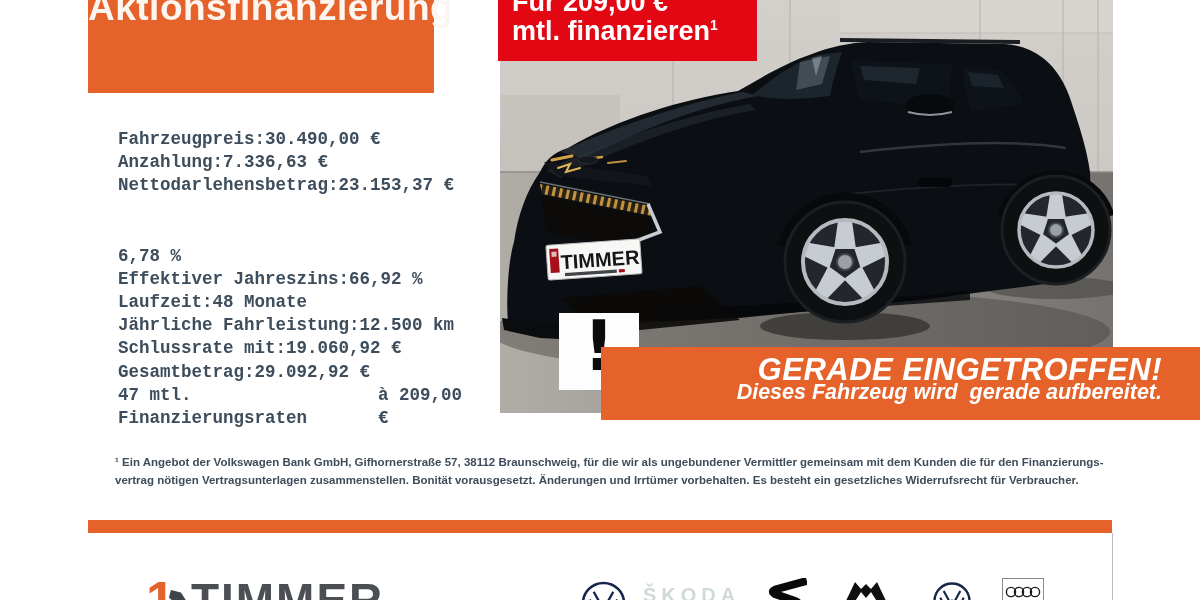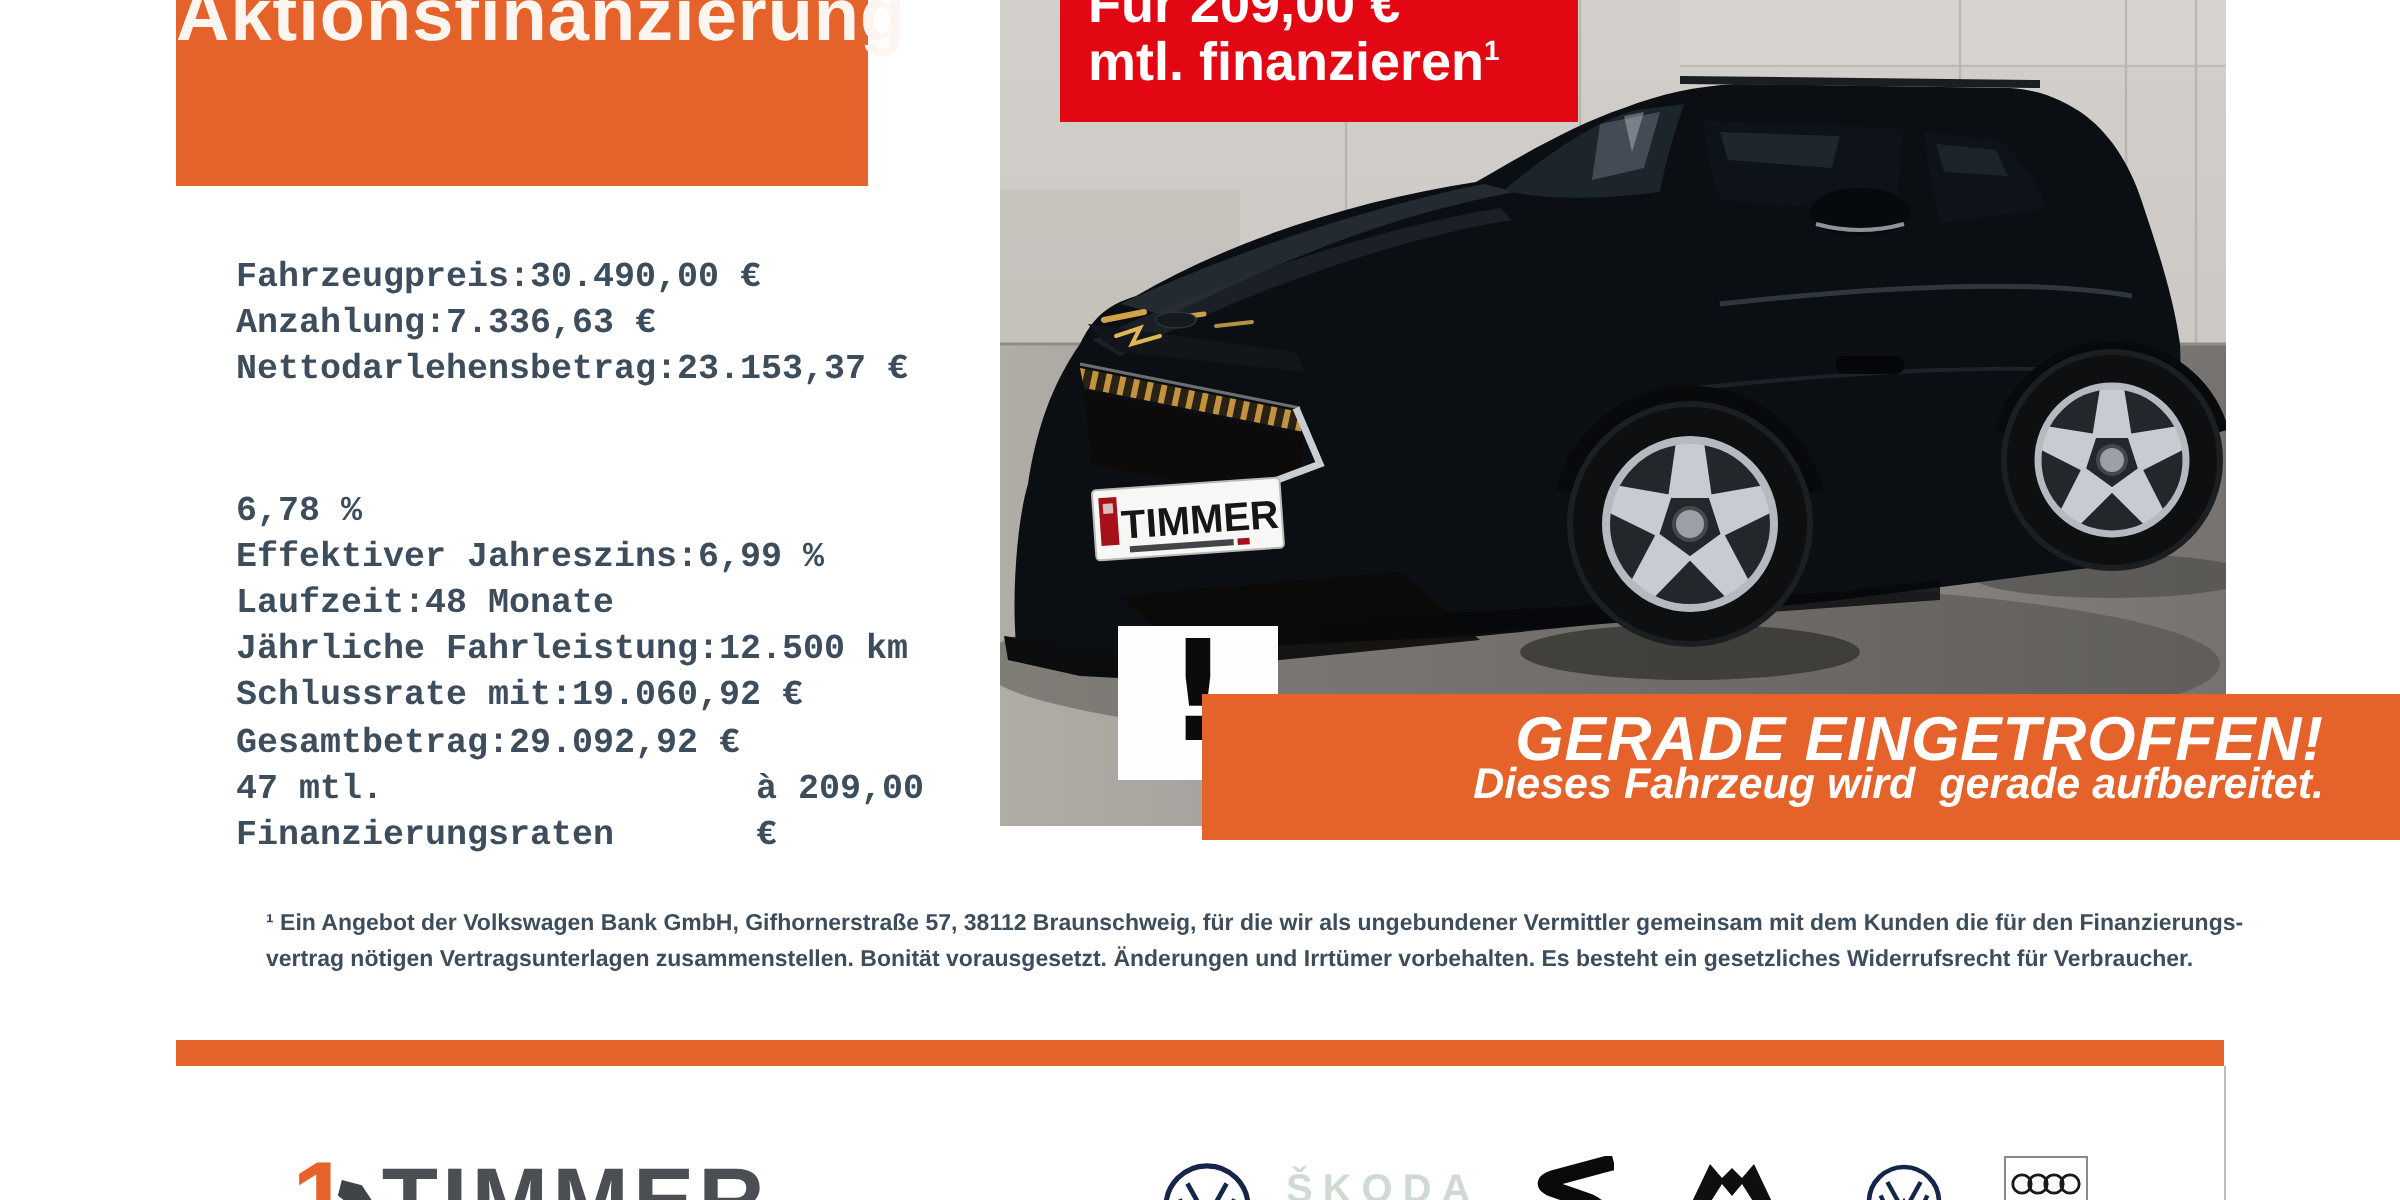--- a/index.html
+++ b/index.html
@@ -4,21 +4,21 @@
 <style>
   html,body{margin:0;padding:0;}
   body{
     width:1200px;height:600px;position:relative;overflow:hidden;
     background:#ffffff;font-family:"Liberation Sans",sans-serif;
   }
   
   .promo-box{position:absolute;left:88px;top:0;width:346px;height:93px;background:#e5632a;z-index:3;}
   .promo-title{position:absolute;left:0;top:-13px;width:100%;text-align:center;
     color:#fdf5ef;font-size:37px;font-weight:bold;letter-spacing:.5px;white-space:nowrap;}
-  .price-badge{position:absolute;left:498px;top:0;width:259px;height:61px;background:#e30613;z-index:3;color:#fff;margin-left:32px;}
+  .price-badge{position:absolute;left:498px;top:0;width:259px;height:61px;background:#e30613;z-index:3;color:#fff;}
   .price-line{position:absolute;left:14px;font-size:27px;font-weight:bold;white-space:nowrap;}
   .price-line1{top:-13px;}
   .price-line2{top:16px;}
   .price-line sup{font-size:14px;}
   
   .fin-table{position:absolute;left:118px;top:128px;width:360px;color:#3d4d5c;
     font-size:17.5px;font-weight:bold;line-height:23.2px;z-index:2;}
   .fin-row{display:flex;justify-content:flex-start;font-family:Liberation Mono, monospace;}
   .fin-gap{height:47px;}
   
@@ -26,21 +26,21 @@
   
   .arrival-banner{position:absolute;left:601px;top:347px;width:599px;height:73px;background:#e5632a;z-index:2;
     color:#fff;font-style:italic;font-weight:bold;text-align:right;}
   .arrival-line1{position:absolute;right:38px;top:5px;font-size:31px;letter-spacing:.5px;white-space:pre;}
   .arrival-line2{position:absolute;right:38px;top:33px;font-size:21.5px;white-space:pre;}
   
   .alert-box{position:absolute;left:559px;top:313px;width:80px;height:77px;background:#fdfdfd;z-index:2;}
   .alert-mark{position:absolute;left:0;top:-8px;width:100%;text-align:center;
     font-family:"DejaVu Sans",sans-serif;font-weight:900;font-size:70px;color:#0b0b0b;}
   
-  .footnote{position:absolute;left:133px;top:453px;width:910px;color:#3d4d5c;
+  .footnote{position:absolute;left:115px;top:453px;width:910px;color:#3d4d5c;
     font-size:11.5px;font-weight:bold;line-height:18px;z-index:2;white-space:nowrap;}
   
   .divider{position:absolute;left:88px;top:520px;width:1024px;height:13px;background:#e5632a;}
   .panel-edge{position:absolute;left:1112px;top:533px;width:1px;height:67px;background:#bcbcbc;}
   .dealer-logo{position:absolute;left:146px;top:575px;height:50px;white-space:nowrap;}
   .dealer-one{color:#e5632a;font-size:52px;font-weight:800;vertical-align:top;line-height:50px;}
   .dealer-runner{display:inline-block;width:20px;height:26px;margin-left:-8px;background:#3f4449;
     clip-path:polygon(20% 0,70% 10%,100% 45%,65% 40%,80% 100%,40% 70%,0 85%,35% 45%,10% 30%);}
   .dealer-name{color:#4b4f54;font-size:46px;font-weight:bold;letter-spacing:2px;line-height:50px;margin-left:4px;}
   .brand{position:absolute;}
@@ -69,21 +69,21 @@
   <div class="fin-row">
       <span>Nettodarlehensbetrag:</span>
       <span>23.153,37 €</span>
     </div>
   <div class="fin-gap"></div>
   <div class="fin-row">
       <span>6,78 %</span>
     </div>
   <div class="fin-row">
       <span>Effektiver Jahreszins:</span>
-      <span>6,99 %</span>
+      <span>66,92 %</span>
     </div>
   <div class="fin-row">
       <span>Laufzeit:</span>
       <span>48 Monate</span>
     </div>
   <div class="fin-row">
       <span>Jährliche Fahrleistung:</span>
       <span>12.500 km</span>
     </div>
   <div class="fin-row">

